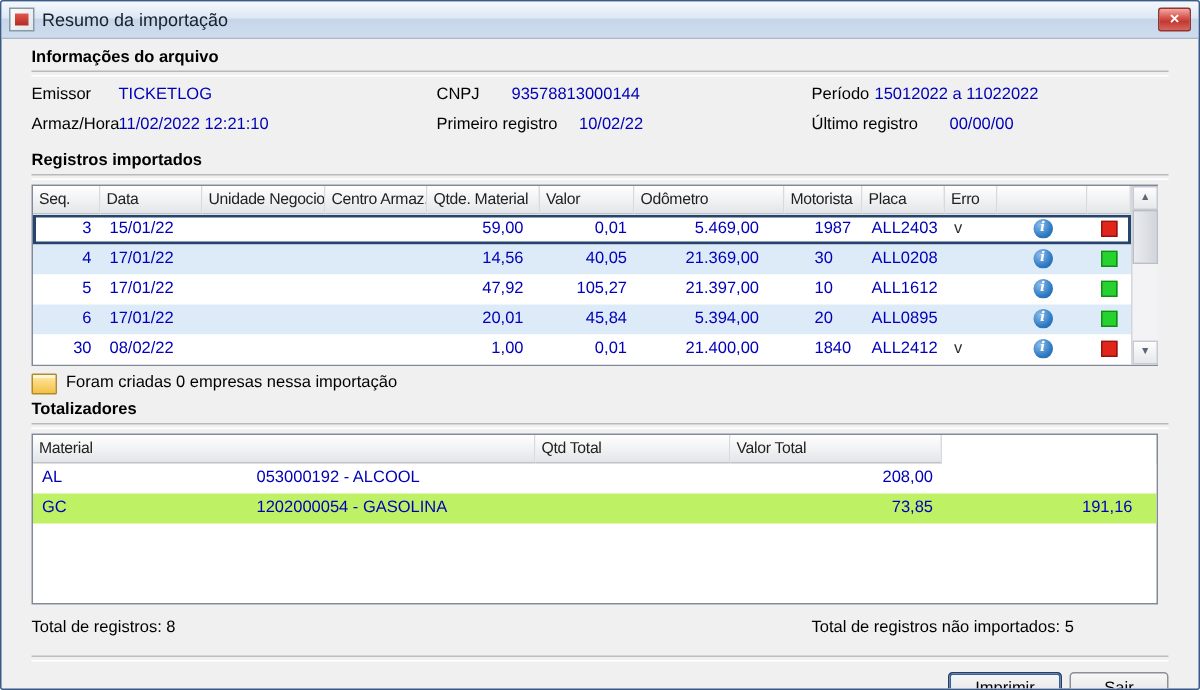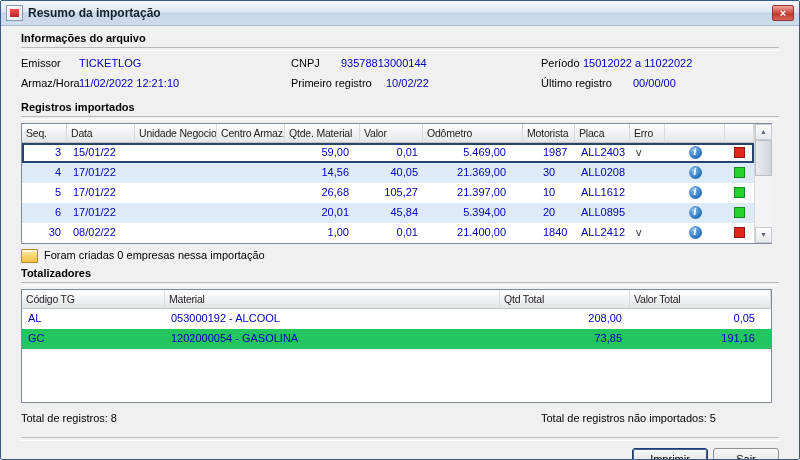--- a/index.html
+++ b/index.html
@@ -6,21 +6,21 @@
   body{width:800px;height:460px;overflow:hidden;background:#fff;
        font-family:"Liberation Sans","DejaVu Sans",sans-serif;font-size:11px;line-height:1.2;color:#000}
   .dialog{width:800px;height:460px;box-sizing:border-box;border:1px solid #38598a;border-radius:2px;
           background:#f0f0f0;display:flex;flex-direction:column;overflow:hidden}
   
   .titlebar{flex:0 0 24px;display:flex;align-items:center;gap:5px;padding:0 5px;
             background:linear-gradient(180deg,#f4f8fc 0%,#dde8f4 45%,#c6d6e9 50%,#cedded 100%);
             border-bottom:1px solid #a7b9ce}
   .win-icon{width:15px;height:14px;background:linear-gradient(135deg,#fbfbfb,#e1e5ea);border:1px solid #8899aa;position:relative;flex:0 0 auto}
   .win-icon::after{content:"";position:absolute;left:3px;top:3px;right:3px;bottom:3px;background:linear-gradient(#e4574d,#b02c24)}
-  .title{font-size:12px;font-weight:bold;color:#16202c}
+  .title{font-size:12px;font-weight:normal;color:#16202c}
   .close-btn{margin-left:auto;width:22px;height:16px;box-sizing:border-box;border:1px solid #93352f;border-radius:2px;
              background:linear-gradient(#f0a9a4,#da564e 40%,#c13a32 60%,#d8655e);
              color:#fff;font-size:11px;font-weight:bold;line-height:13px;text-align:center;padding:0;cursor:default}
   
   .bodyarea{flex:1;padding:4px 20px 0 20px;overflow:hidden}
   .caption{font-weight:bold;color:#000;margin-top:2px}
   .bevel{height:2px;border-top:1px solid #b9b9b9;border-bottom:1px solid #ffffff;margin-top:2px}
   
   .info-fields{display:grid;grid-template-columns:270px 250px 1fr;row-gap:7px;padding:6px 0 8px 0}
   .field{display:flex;align-items:flex-start}
@@ -59,21 +59,21 @@
   .strack{flex:1}
   
   .note-row{display:flex;gap:6px;padding:5px 0 2px 0}
   .note-ico{width:15px;height:12px;background:linear-gradient(#ffe9a8,#f4c043);border:1px solid #b08a30;border-radius:1px;
             box-shadow:inset 0 2px 0 #fff6da}
   
   .tot-wrap{width:751px;height:114px;box-sizing:border-box;border:1px solid #808a99;background:#fff;overflow:hidden;margin-top:3px}
   .t0{width:143px}.t1{width:335px}.t2{width:130px}.t3{width:141px}
   .t2.num{padding-right:8px}.t3.num{padding-right:16px}
   .trow{display:flex;height:20px;align-items:center;background:#fff}
-  .trow.sel{background:#22c55e}
+  .trow.sel{background:#bef264}
   
   .summary{position:relative;height:15px;margin-top:9px}
   .summary span{position:absolute;top:0;color:#000;white-space:nowrap}
   .s1{left:0}.s2{left:248px}.s3{left:520px}
   .footer-line{height:2px;border-top:1px solid #bdbdbd;border-bottom:1px solid #ffffff;margin-top:10px}
   .btn-row{display:flex;justify-content:flex-end;gap:5px;padding-top:7px}
   .btn{min-width:66px;height:23px;box-sizing:border-box;padding:0 12px;border:1px solid #8d9097;border-radius:3px;
        background:linear-gradient(#f7f7f7,#ebebed 45%,#dcdde0);font-family:inherit;font-size:11px;color:#000}
   .btn.default{border-color:#1f3d6d;box-shadow:inset 0 0 0 1px #3c5f94;min-width:76px}
   .mn{display:inline-block}
@@ -177,21 +177,21 @@
           <span class="cell c11 ico">
               <span class="sq green"></span>
             </span>
         </div>
 
         <div class="grow">
           <span class="cell c0 num">5</span>
           <span class="cell c1">17/01/22</span>
           <span class="cell c2"></span>
           <span class="cell c3"></span>
-          <span class="cell c4 num">26,68</span>
+          <span class="cell c4 num">47,92</span>
           <span class="cell c5 num">105,27</span>
           <span class="cell c6 num">21.397,00</span>
           <span class="cell c7">10</span>
           <span class="cell c8">ALL1612</span>
           <span class="cell c9 erro"></span>
           <span class="cell c10 ico">
               <span class="info-ico">i</span>
             </span>
           <span class="cell c11 ico">
               <span class="sq green"></span>
@@ -248,30 +248,28 @@
     <div class="note-row">
       <span class="note-ico"></span>
       <span>Foram criadas 0 empresas nessa importação</span>
     </div>
 
     <div class="caption">Totalizadores</div>
     <div class="bevel"></div>
 
     <div class="tot-wrap">
       <div class="ghead">
-        <span class="hc t0">Código TG</span>
         <span class="hc t1">Material</span>
         <span class="hc t2">Qtd Total</span>
         <span class="hc t3">Valor Total</span>
       </div>
       <div class="trow">
         <span class="cell t0">AL</span>
         <span class="cell t1">053000192 - ALCOOL</span>
         <span class="cell t2 num">208,00</span>
-        <span class="cell t3 num">0,05</span>
       </div>
       <div class="trow sel">
         <span class="cell t0">GC</span>
         <span class="cell t1">1202000054 - GASOLINA</span>
         <span class="cell t2 num">73,85</span>
         <span class="cell t3 num">191,16</span>
       </div>
     </div>
 
     <div class="summary">

